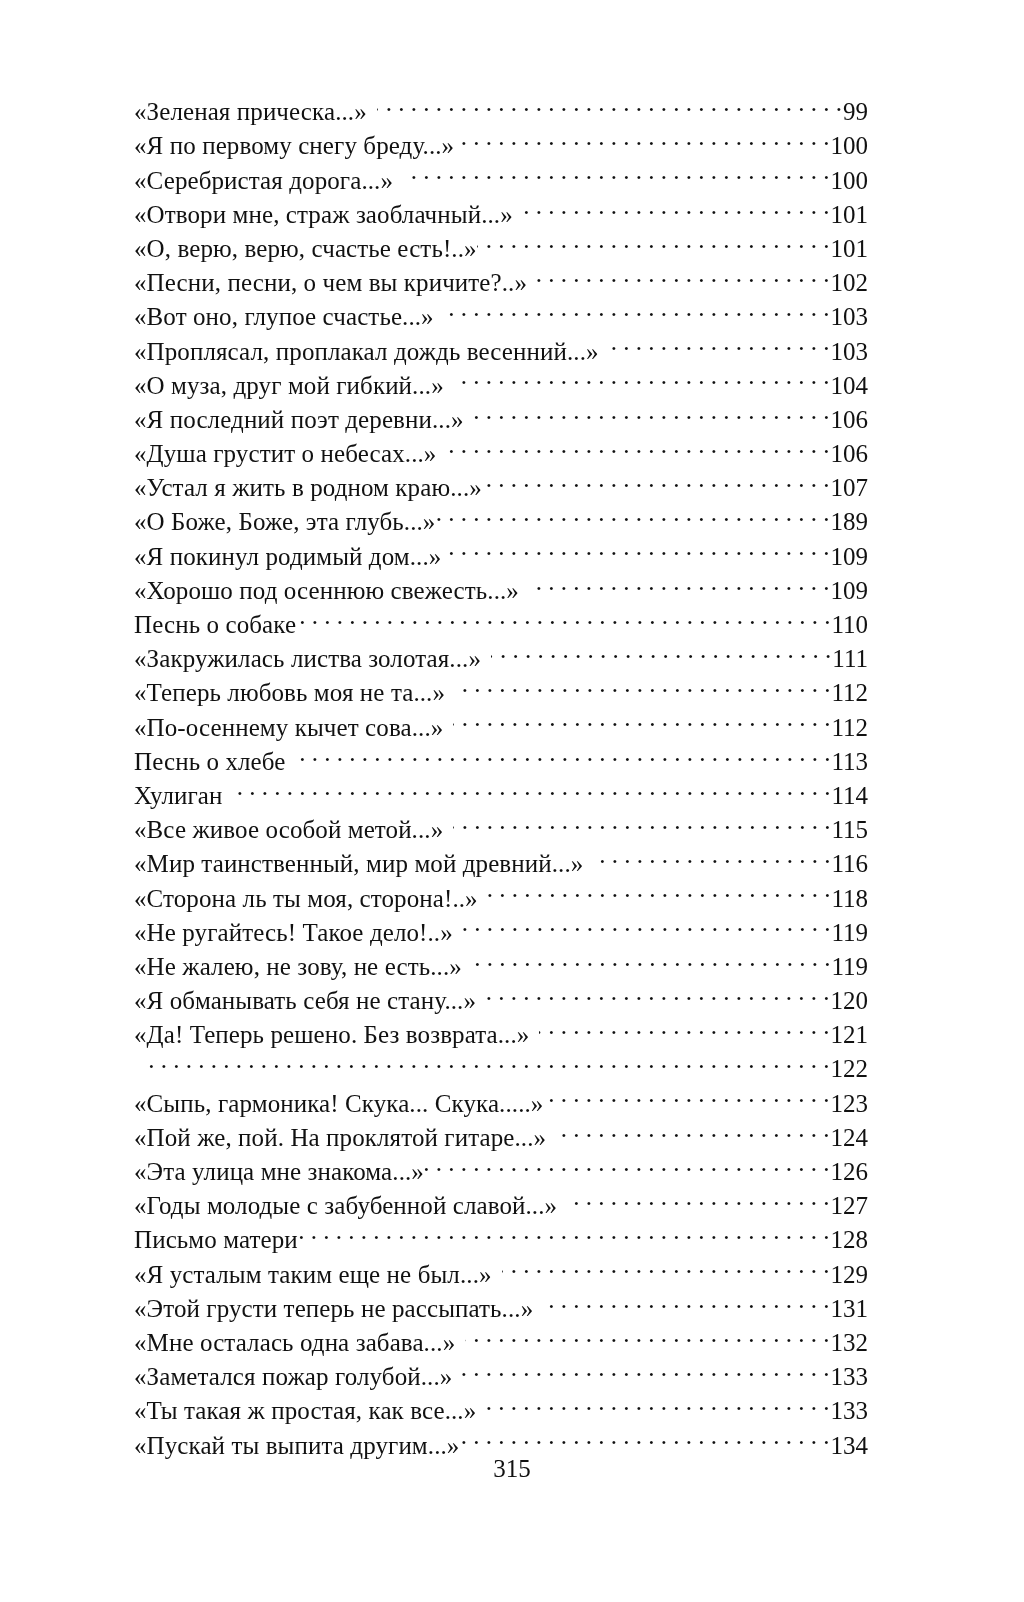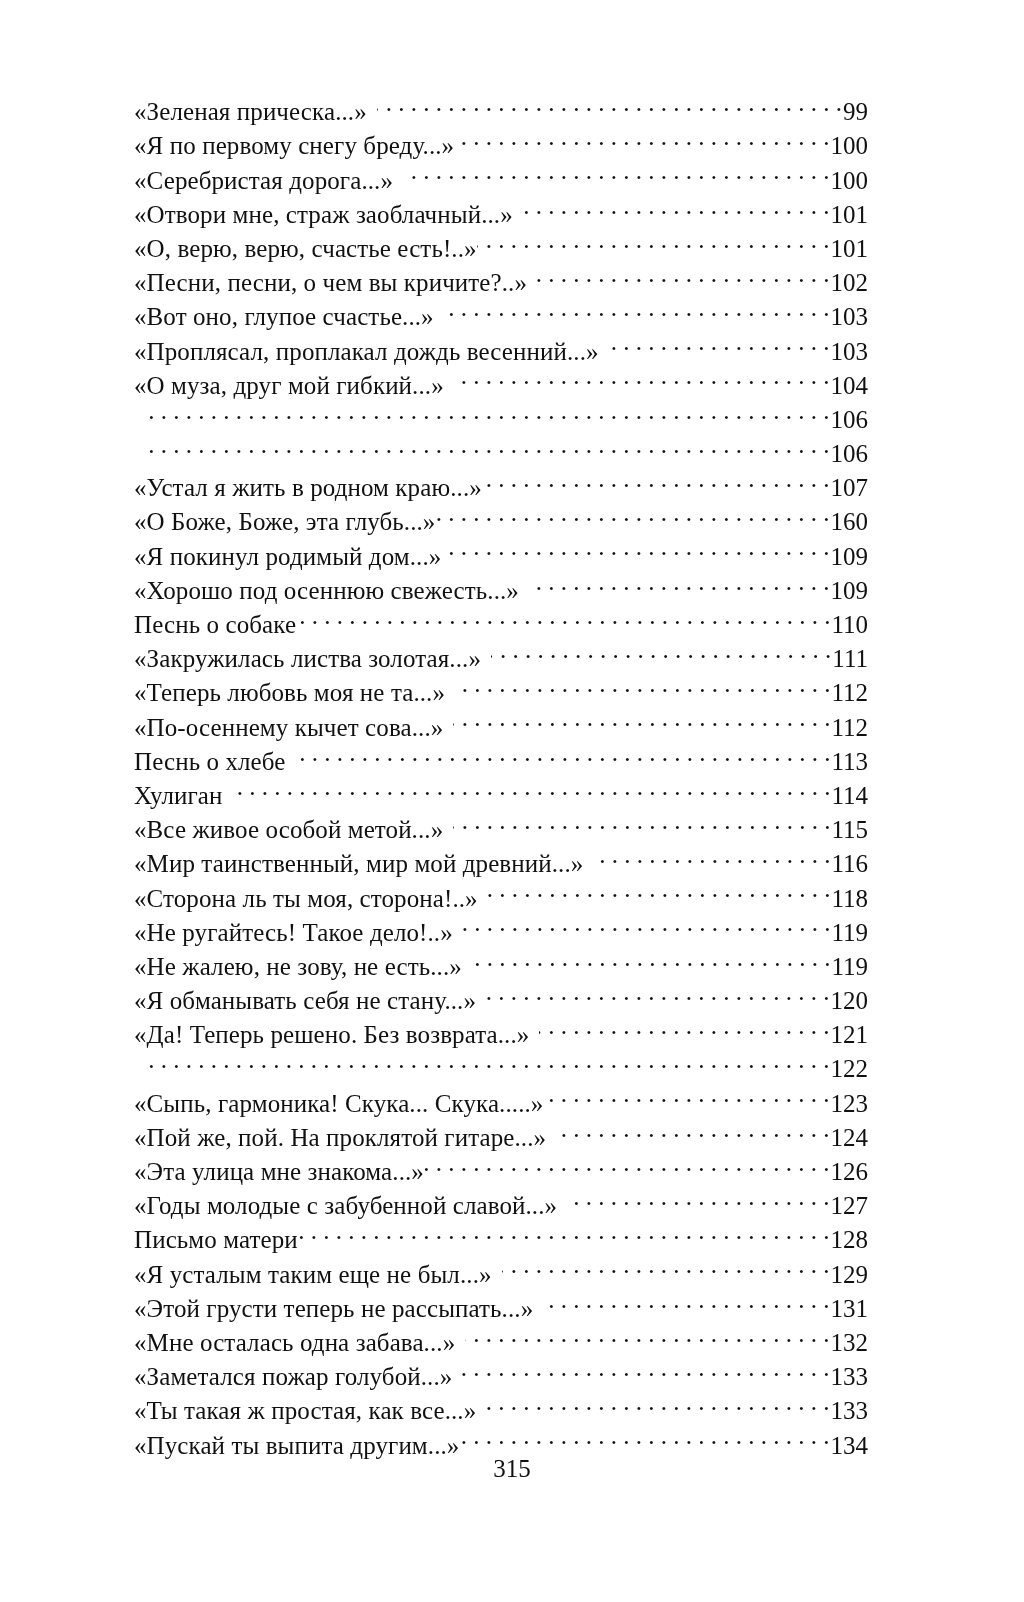--- a/index.html
+++ b/index.html
@@ -138,36 +138,38 @@
         <span class="toc-title">«Проплясал, проплакал дождь весенний...»</span>
         <span class="toc-leader"></span>
         <span class="toc-page">103</span>
       </div>
       <div class="toc-entry loose">
         <span class="toc-title">«О муза, друг мой гибкий...»</span>
         <span class="toc-leader"></span>
         <span class="toc-page">104</span>
       </div>
       <div class="toc-entry loose">
+        <span class="toc-title">«Я последний поэт деревни...»</span>
         <span class="toc-leader"></span>
         <span class="toc-page">106</span>
       </div>
       <div class="toc-entry loose">
+        <span class="toc-title">«Душа грустит о небесах...»</span>
         <span class="toc-leader"></span>
         <span class="toc-page">106</span>
       </div>
       <div class="toc-entry tight">
         <span class="toc-title">«Устал я жить в родном краю...»</span>
         <span class="toc-leader"></span>
         <span class="toc-page">107</span>
       </div>
       <div class="toc-entry tight">
         <span class="toc-title">«О Боже, Боже, эта глубь...»</span>
         <span class="toc-leader"></span>
-        <span class="toc-page">160</span>
+        <span class="toc-page">189</span>
       </div>
       <div class="toc-entry tight">
         <span class="toc-title">«Я покинул родимый дом...»</span>
         <span class="toc-leader"></span>
         <span class="toc-page">109</span>
       </div>
       <div class="toc-entry loose">
         <span class="toc-title">«Хорошо под осеннюю свежесть...»</span>
         <span class="toc-leader"></span>
         <span class="toc-page">109</span>

